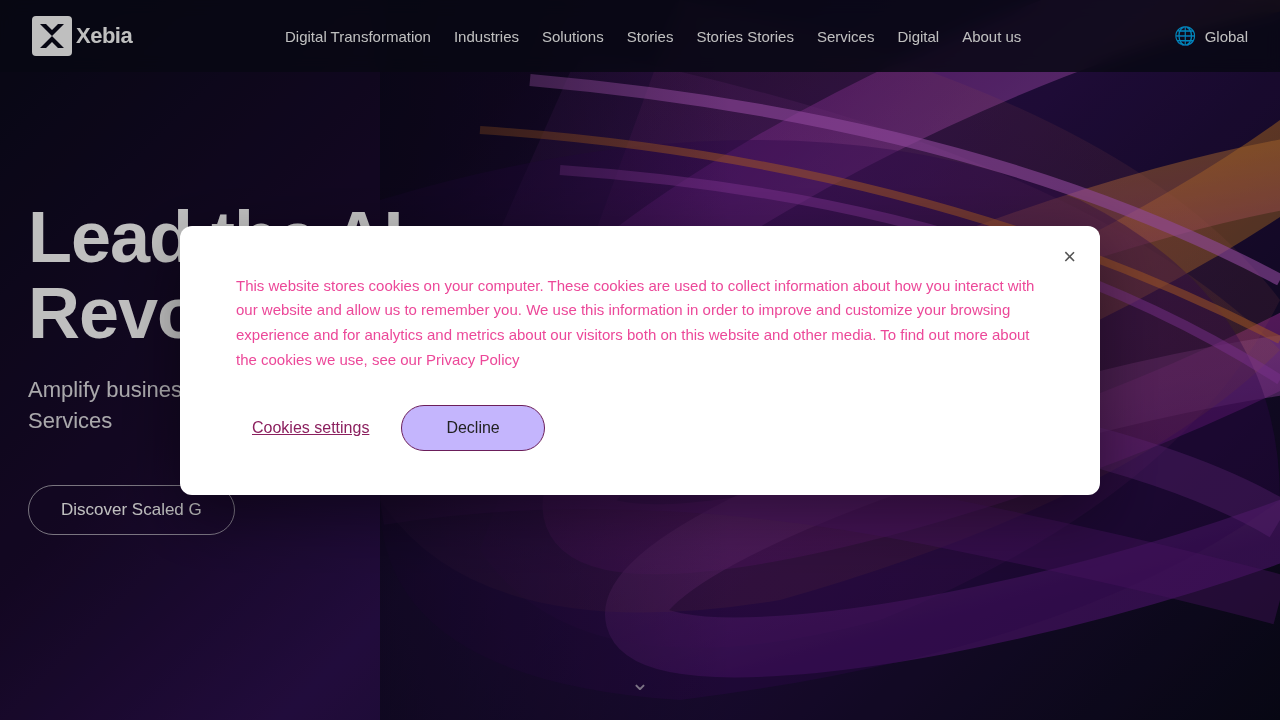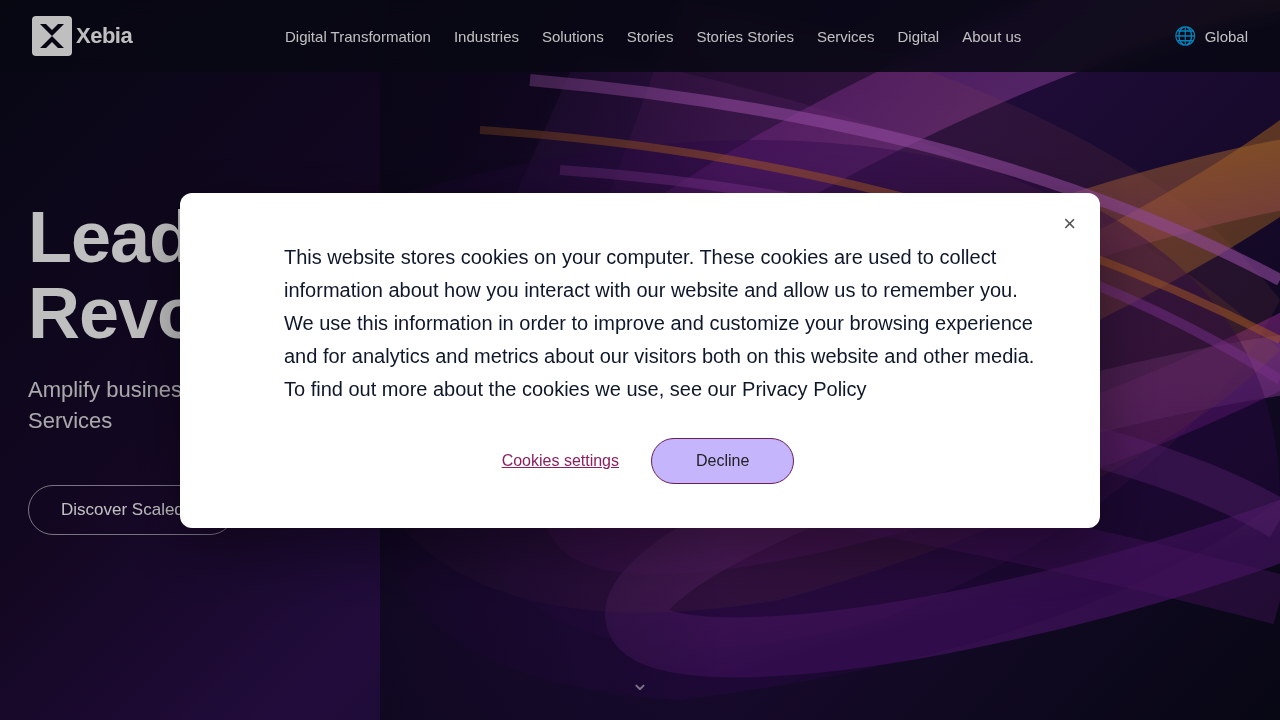--- a/index.html
+++ b/index.html
@@ -80,26 +80,25 @@
       width: 920px; max-width: 96vw;
       padding: 48px 56px 44px;
       position: relative; box-shadow: 0 20px 60px rgba(0,0,0,0.4);
     }
     .modal-close {
       position: absolute; top: 20px; right: 24px;
       background: none; border: none; cursor: pointer;
       font-size: 22px; color: #555; line-height: 1;
     }
     .modal-text {
-      font-size: 20px; color: #0f172a; line-height: 1.65;
+      font-size: 15px; color: #ec4899; line-height: 1.65;
       margin-bottom: 18px;
-      margin-left: 48px;
     }
     .modal-actions {
-      display: flex; align-items: center; justify-content: center;
+      display: flex; align-items: center; 
       gap: 16px; margin-top: 32px;
     }
     .btn-cookies-settings {
       background: none; border: none; cursor: pointer;
       color: #8b1f5e; font-size: 16px; font-weight: 500;
       text-decoration: underline; padding: 12px 16px;
     }
     .btn-accept {
       background: #6b1e5a; border: none; border-radius: 50px;
       color: #fff; font-size: 16px; font-weight: 600;

